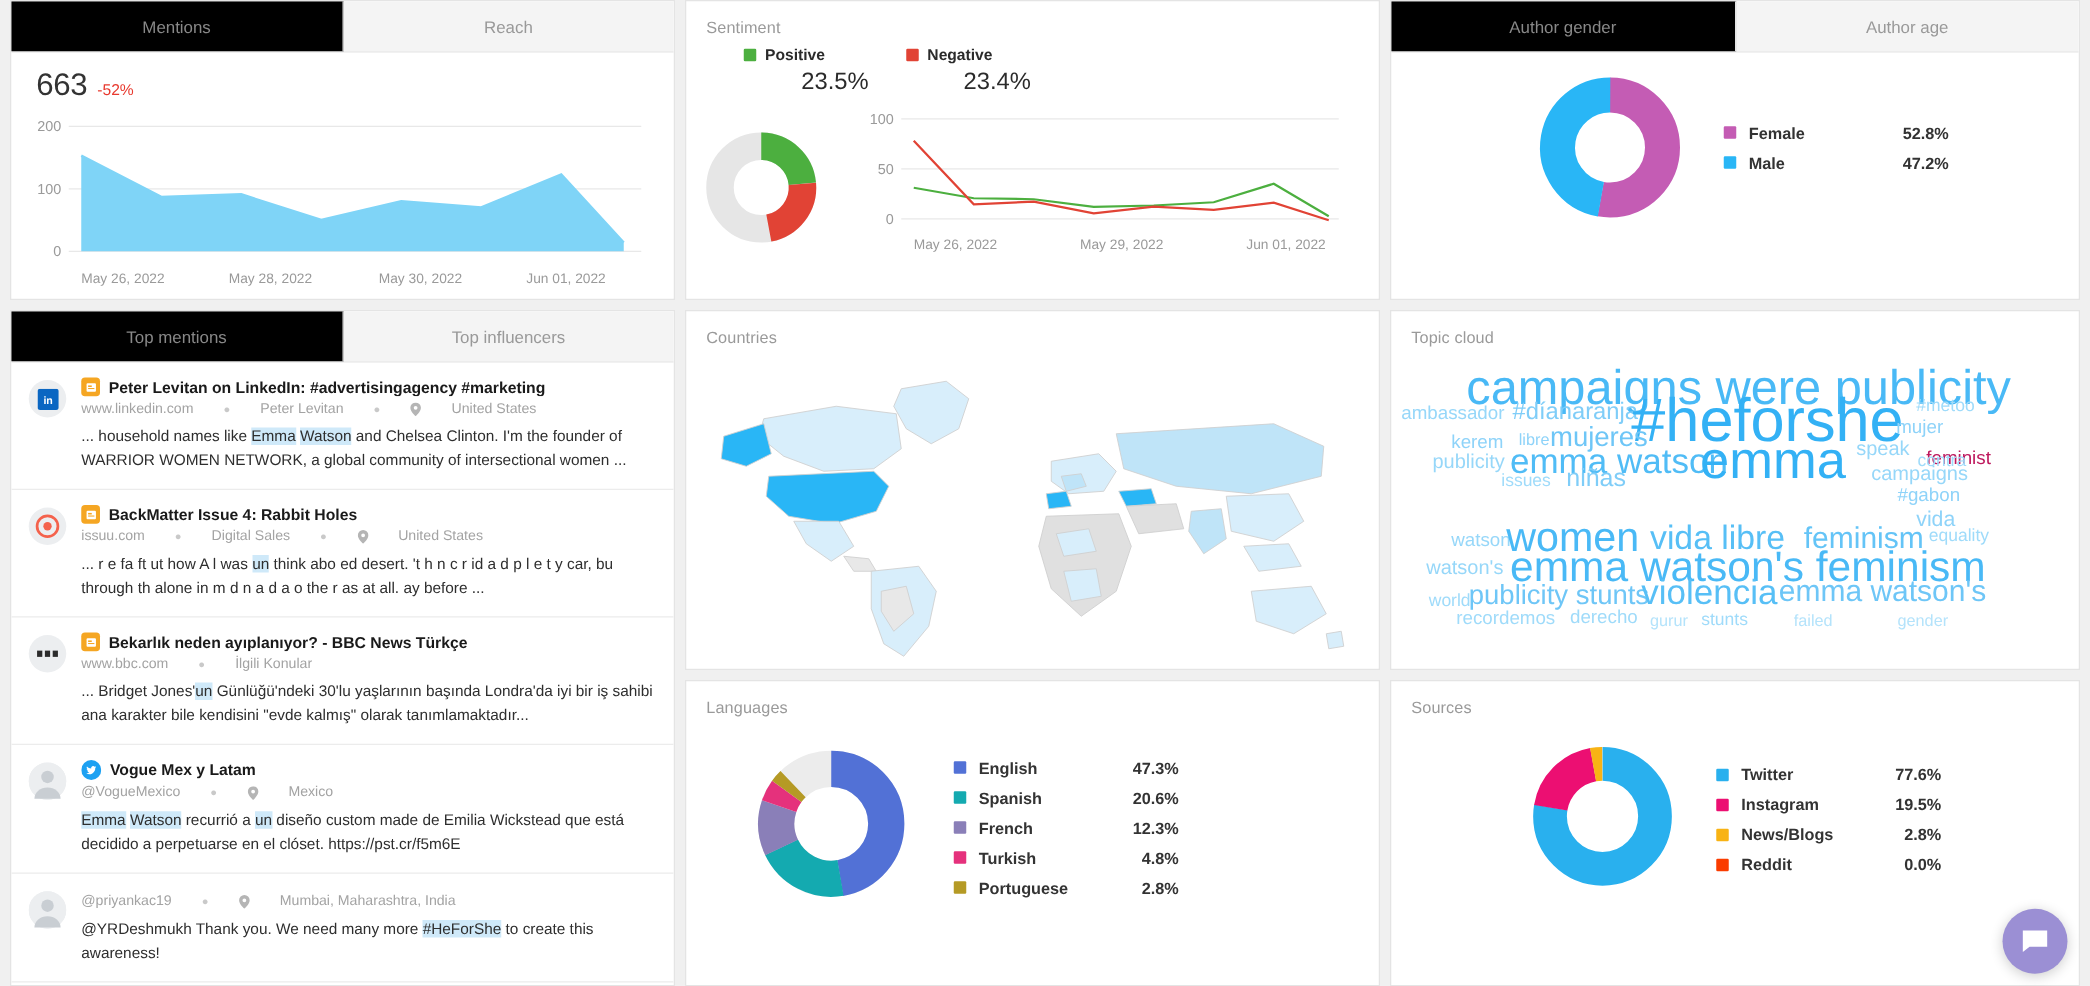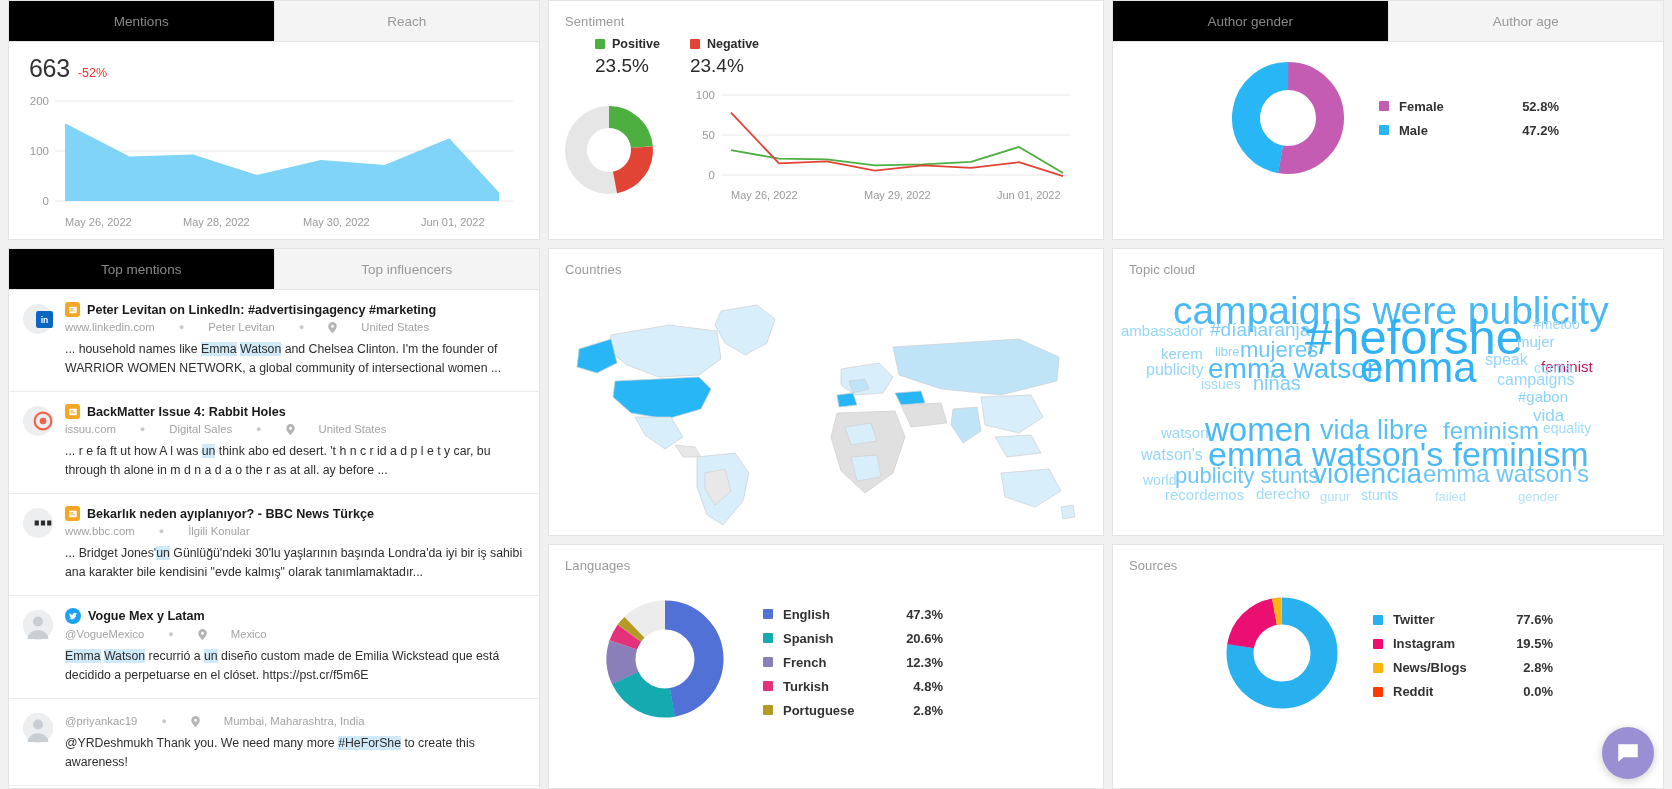--- a/index.html
+++ b/index.html
@@ -51,21 +51,21 @@
   .axlabel { font-size: 11px; fill: #9a9a9a; }
   .axtick  { font-size: 11.5px; fill: #9a9a9a; }
 
   
   .sentiment-card { grid-column: 2; grid-row: 1; margin: 0 8px 8px 0; height: 240px; }
   .legend-row { display: flex; gap: 30px; padding: 8px 0 0 46px; }
   .leg { display: flex; flex-direction: column; }
   .leg-top { display: flex; align-items: center; gap: 7px; }
   .leg-sq { width: 10px; height: 10px; border-radius: 1px; display:block;}
   .leg-name { font-size: 12.5px; font-weight: bold; color: #2b2b2b; }
-  .leg-val { font-size: 19px; color: #2b2b2b; margin-top: 4px; }
+  .leg-val { font-size: 19px; color: #2b2b2b; margin-top: 4px; margin-left: 46px; }
   .sent-body { display: flex; align-items: center; padding-left: 10px; }
 
   
   .gender-card { grid-column: 3; grid-row: 1; margin: 0 8px 8px 0; height: 240px; }
   .donut-row { display: flex; align-items: center; gap: 26px; padding-top: 6px; }
 
   .legend-list { display: flex; flex-direction: column; gap: 9px; font-weight: bold; }
   .ll-row { display: flex; align-items: center; font-size: 13px; color: #333; }
   .ll-sq { width: 10px; height: 10px; border-radius: 1px; margin-right: 10px; }
   .ll-label { width: 104px; }
@@ -74,21 +74,21 @@
   
   .left-bottom { grid-column: 1; grid-row: 2; margin: 0 8px 0 8px; display:flex; flex-direction:column; }
   .mention-list { flex: 1; overflow: hidden; }
   .mention {
     display: flex; gap: 12px; padding: 12px 14px 13px 14px;
     border-bottom: 1px solid #ececec;
   }
   .avatar {
     width: 30px; height: 30px; border-radius: 50%;
     background: #eceef0; flex-shrink: 0;
-    display: flex; align-items: center; justify-content: flex-end;
+    display: flex; align-items: center; justify-content: center;
     margin-top: 2px;
   }
   .m-body { flex: 1; min-width: 0; }
   .m-head { display: flex; align-items: center; gap: 7px; }
   .badge-src {
     width: 15px; height: 15px; border-radius: 3px; background: #f5a623;
     display:flex; align-items:center; justify-content:center; flex-shrink:0;
   }
   .m-title { font-size: 12.6px; font-weight: bold; color: #1a1a1a; white-space: nowrap; overflow:hidden; text-overflow:ellipsis;}
   .m-meta { font-size: 11.3px; color: #a3a3a3; margin-top: 4px; display:flex; align-items:center; gap:24px; flex-wrap:nowrap;}

